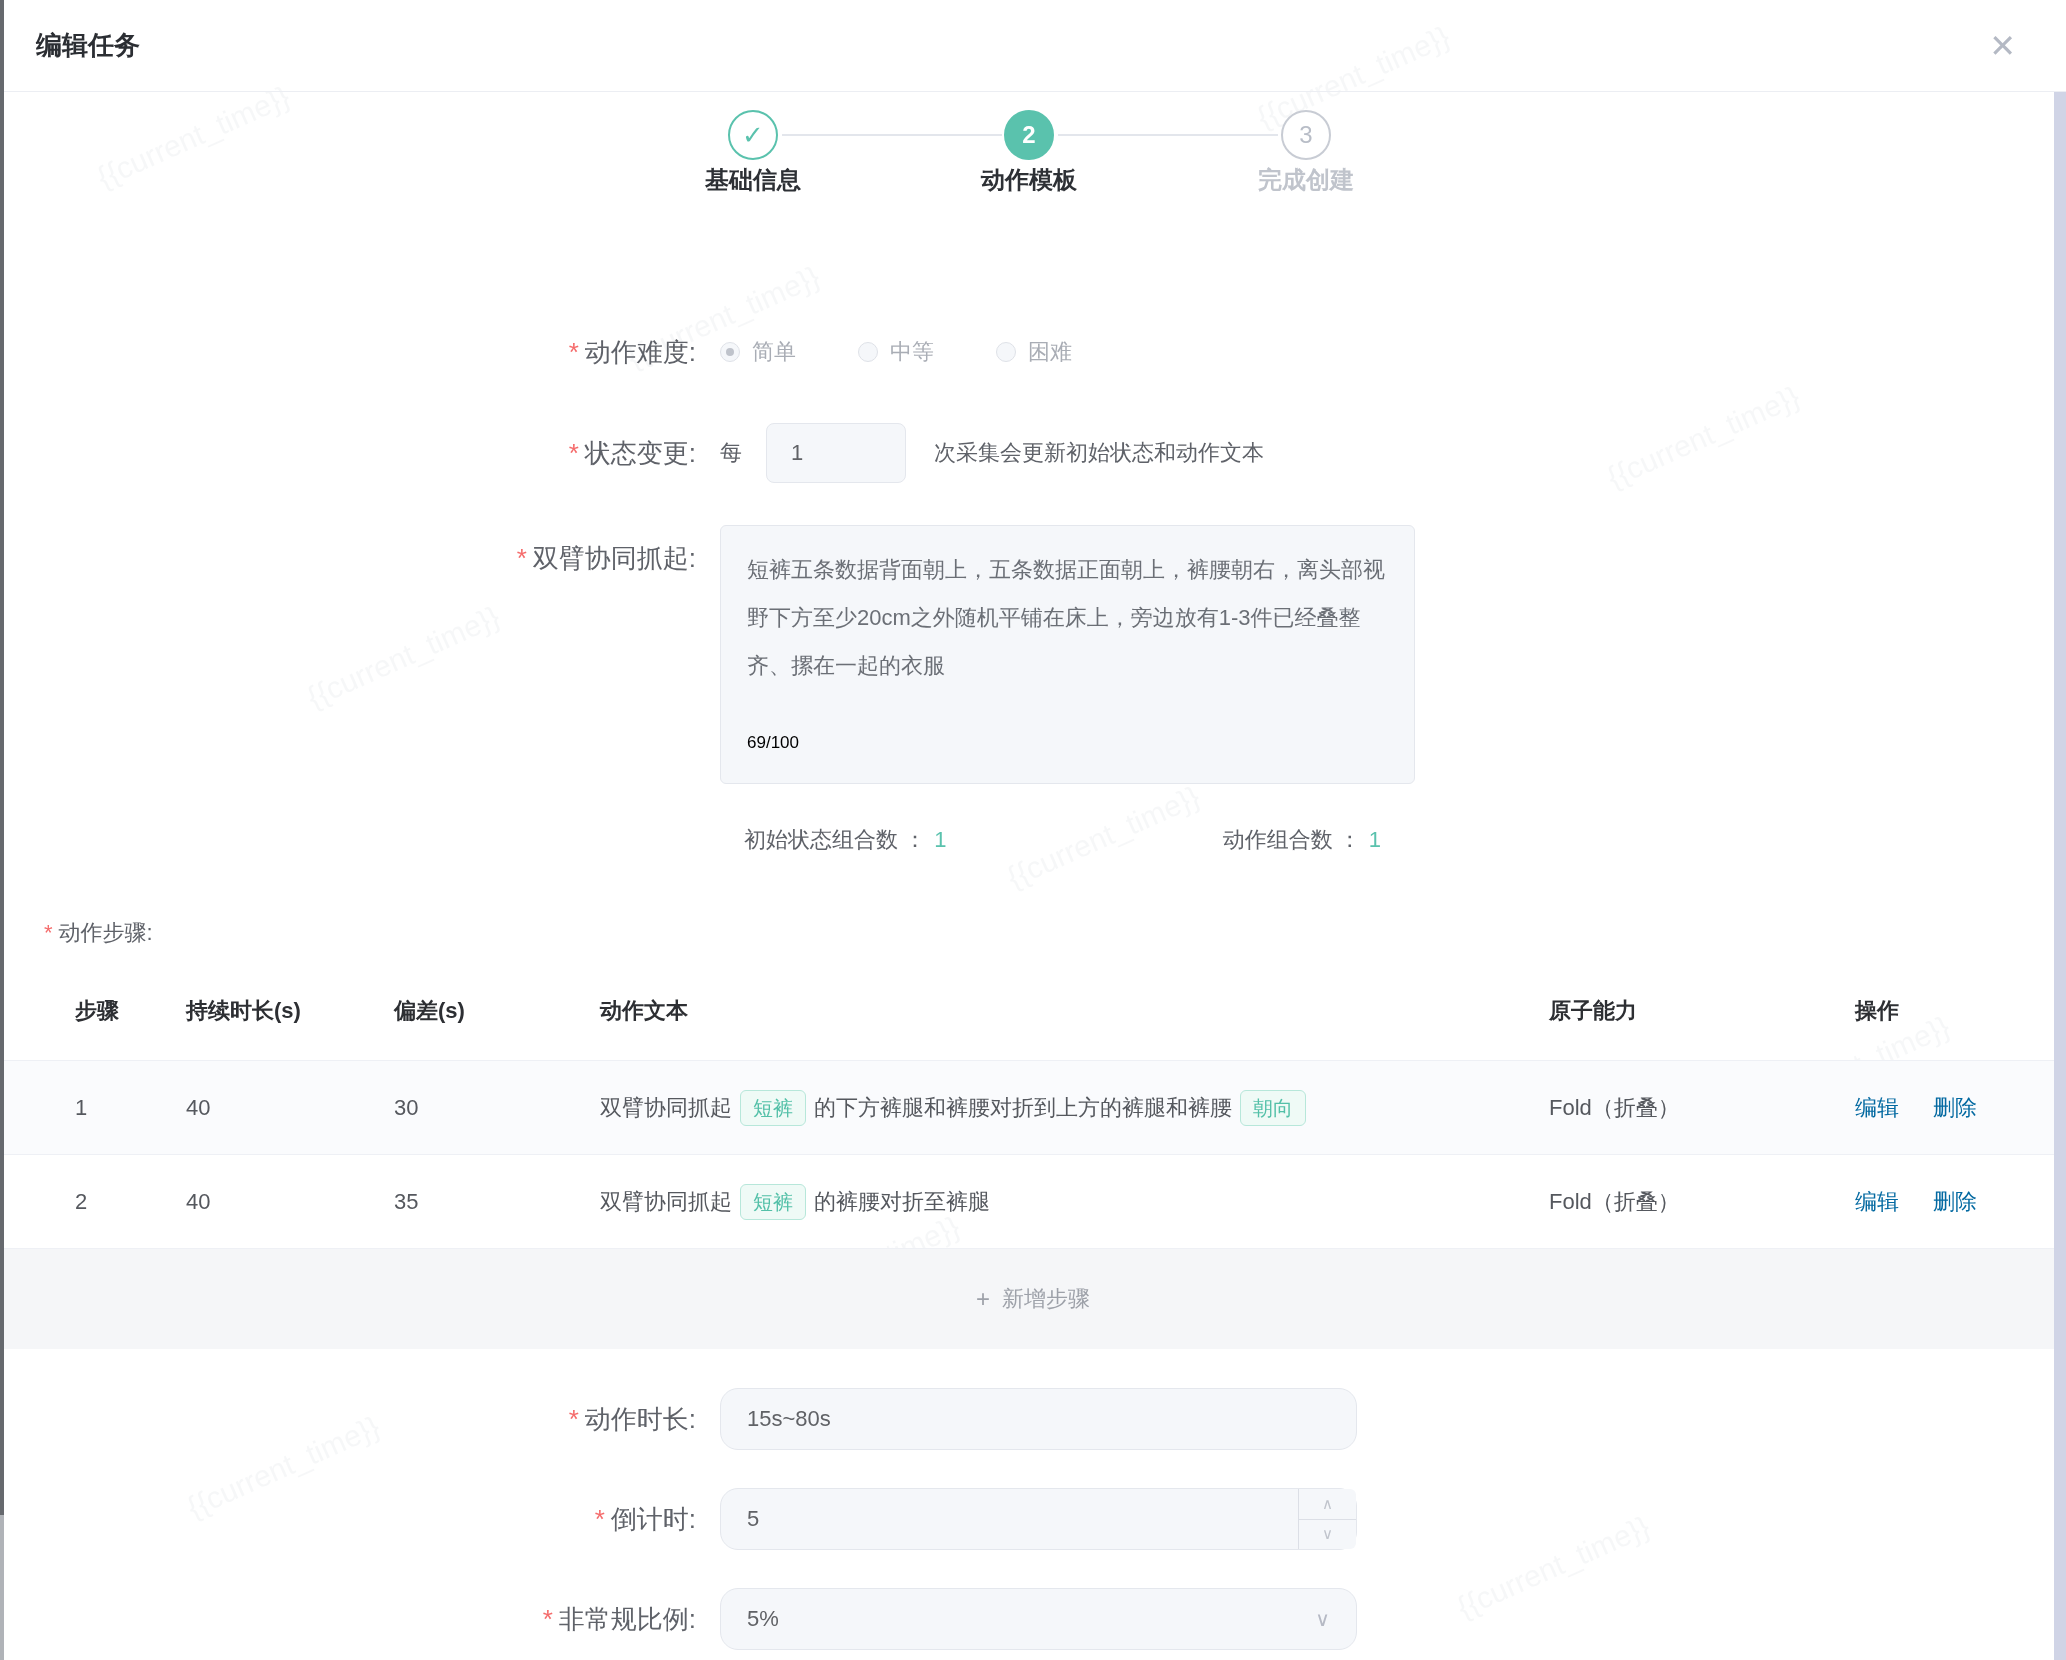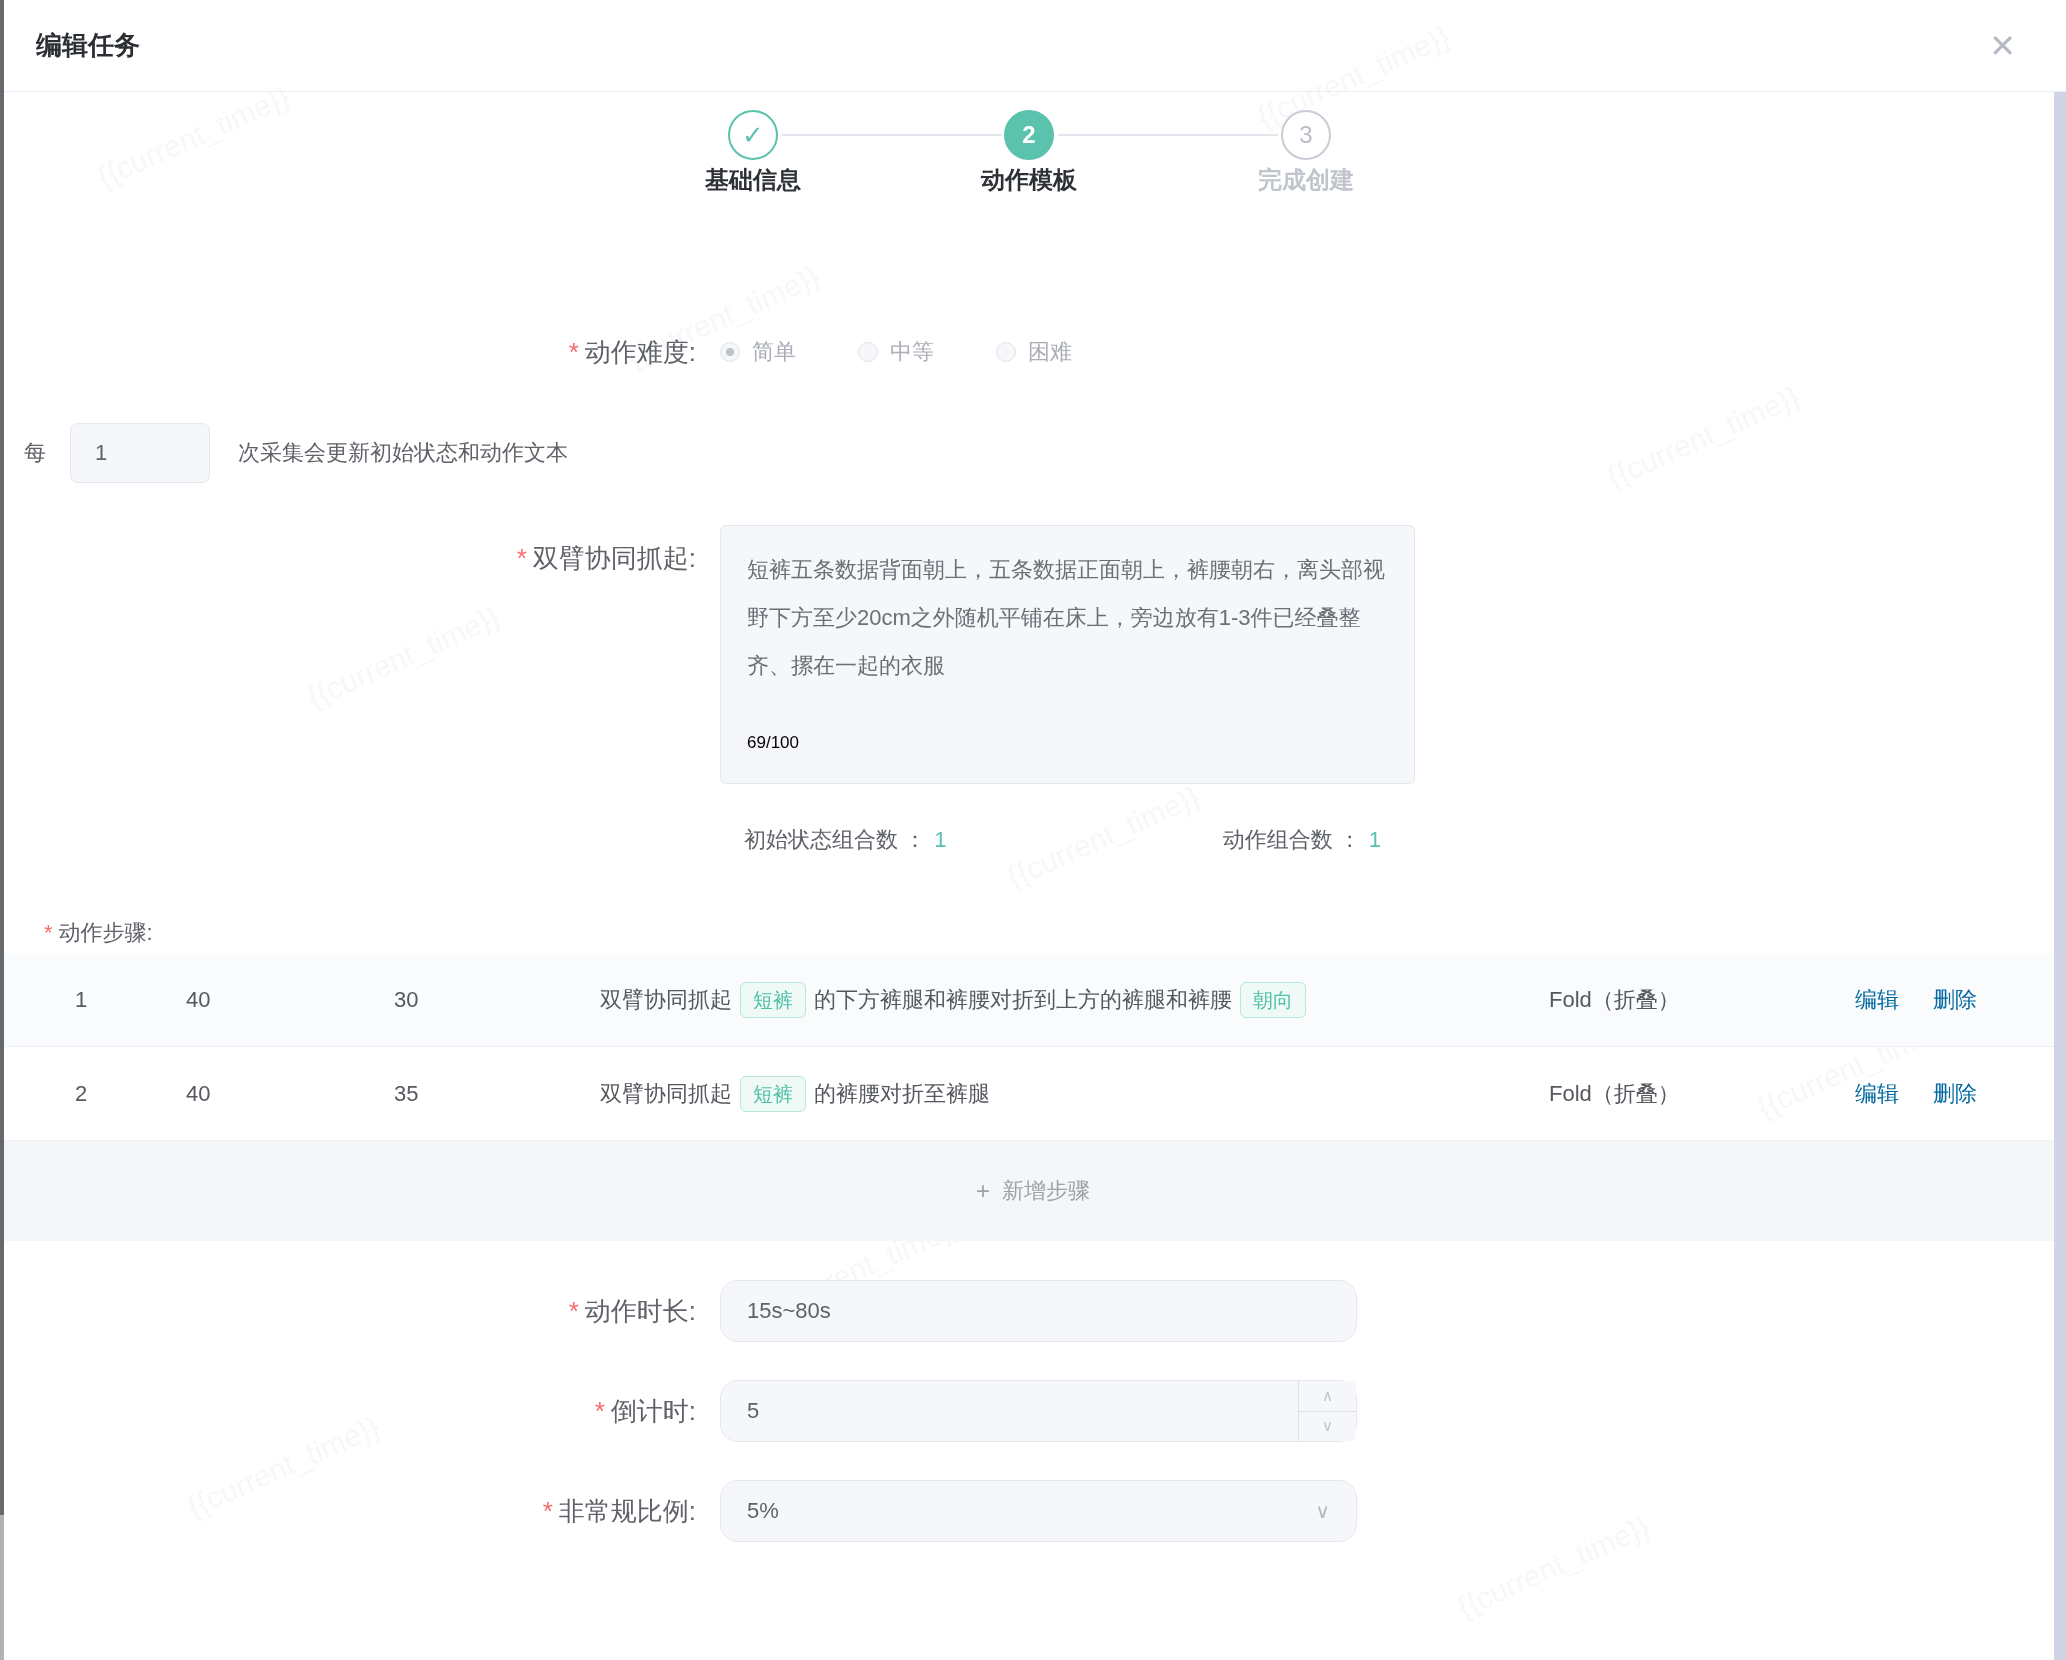--- a/index.html
+++ b/index.html
@@ -139,20 +139,23 @@
         <span class="radio-text">中等</span>
       </div>
       <div class="radio-opt">
         <span class="radio-circle"></span>
         <span class="radio-text">困难</span>
       </div>
     </div>
   </div>
 
   <div class="form-row row-state">
+    <div class="form-label">
+      <span class="req">*</span><span>状态变更:</span>
+    </div>
     <div class="ctl" style="margin-left:24px;">
       <span class="state-prefix">每</span>
       <div class="mini-input">1</div>
       <span class="state-suffix">次采集会更新初始状态和动作文本</span>
     </div>
   </div>
 
   <div class="form-row row-textarea">
     <div class="form-label">
       <span class="req">*</span><span>双臂协同抓起:</span>
@@ -173,20 +176,28 @@
       </div>
     </div>
   </div>
 
   <div class="section-label">
     <span class="req">*</span>
       <span>动作步骤:</span>
   </div>
 
   <div class="tbl">
+    <div class="tbl-grid tbl-head">
+      <div>步骤</div>
+      <div>持续时长(s)</div>
+      <div>偏差(s)</div>
+      <div>动作文本</div>
+      <div>原子能力</div>
+      <div>操作</div>
+    </div>
 
     <div class="tbl-grid tbl-row striped">
       <div>1</div>
       <div>40</div>
       <div>30</div>
       <div>
         <span>双臂协同抓起</span><span class="tag">短裤</span><span>的下方裤腿和裤腰对折到上方的裤腿和裤腰</span><span class="tag">朝向</span>
       </div>
       <div>Fold（折叠）</div>
       <div>

